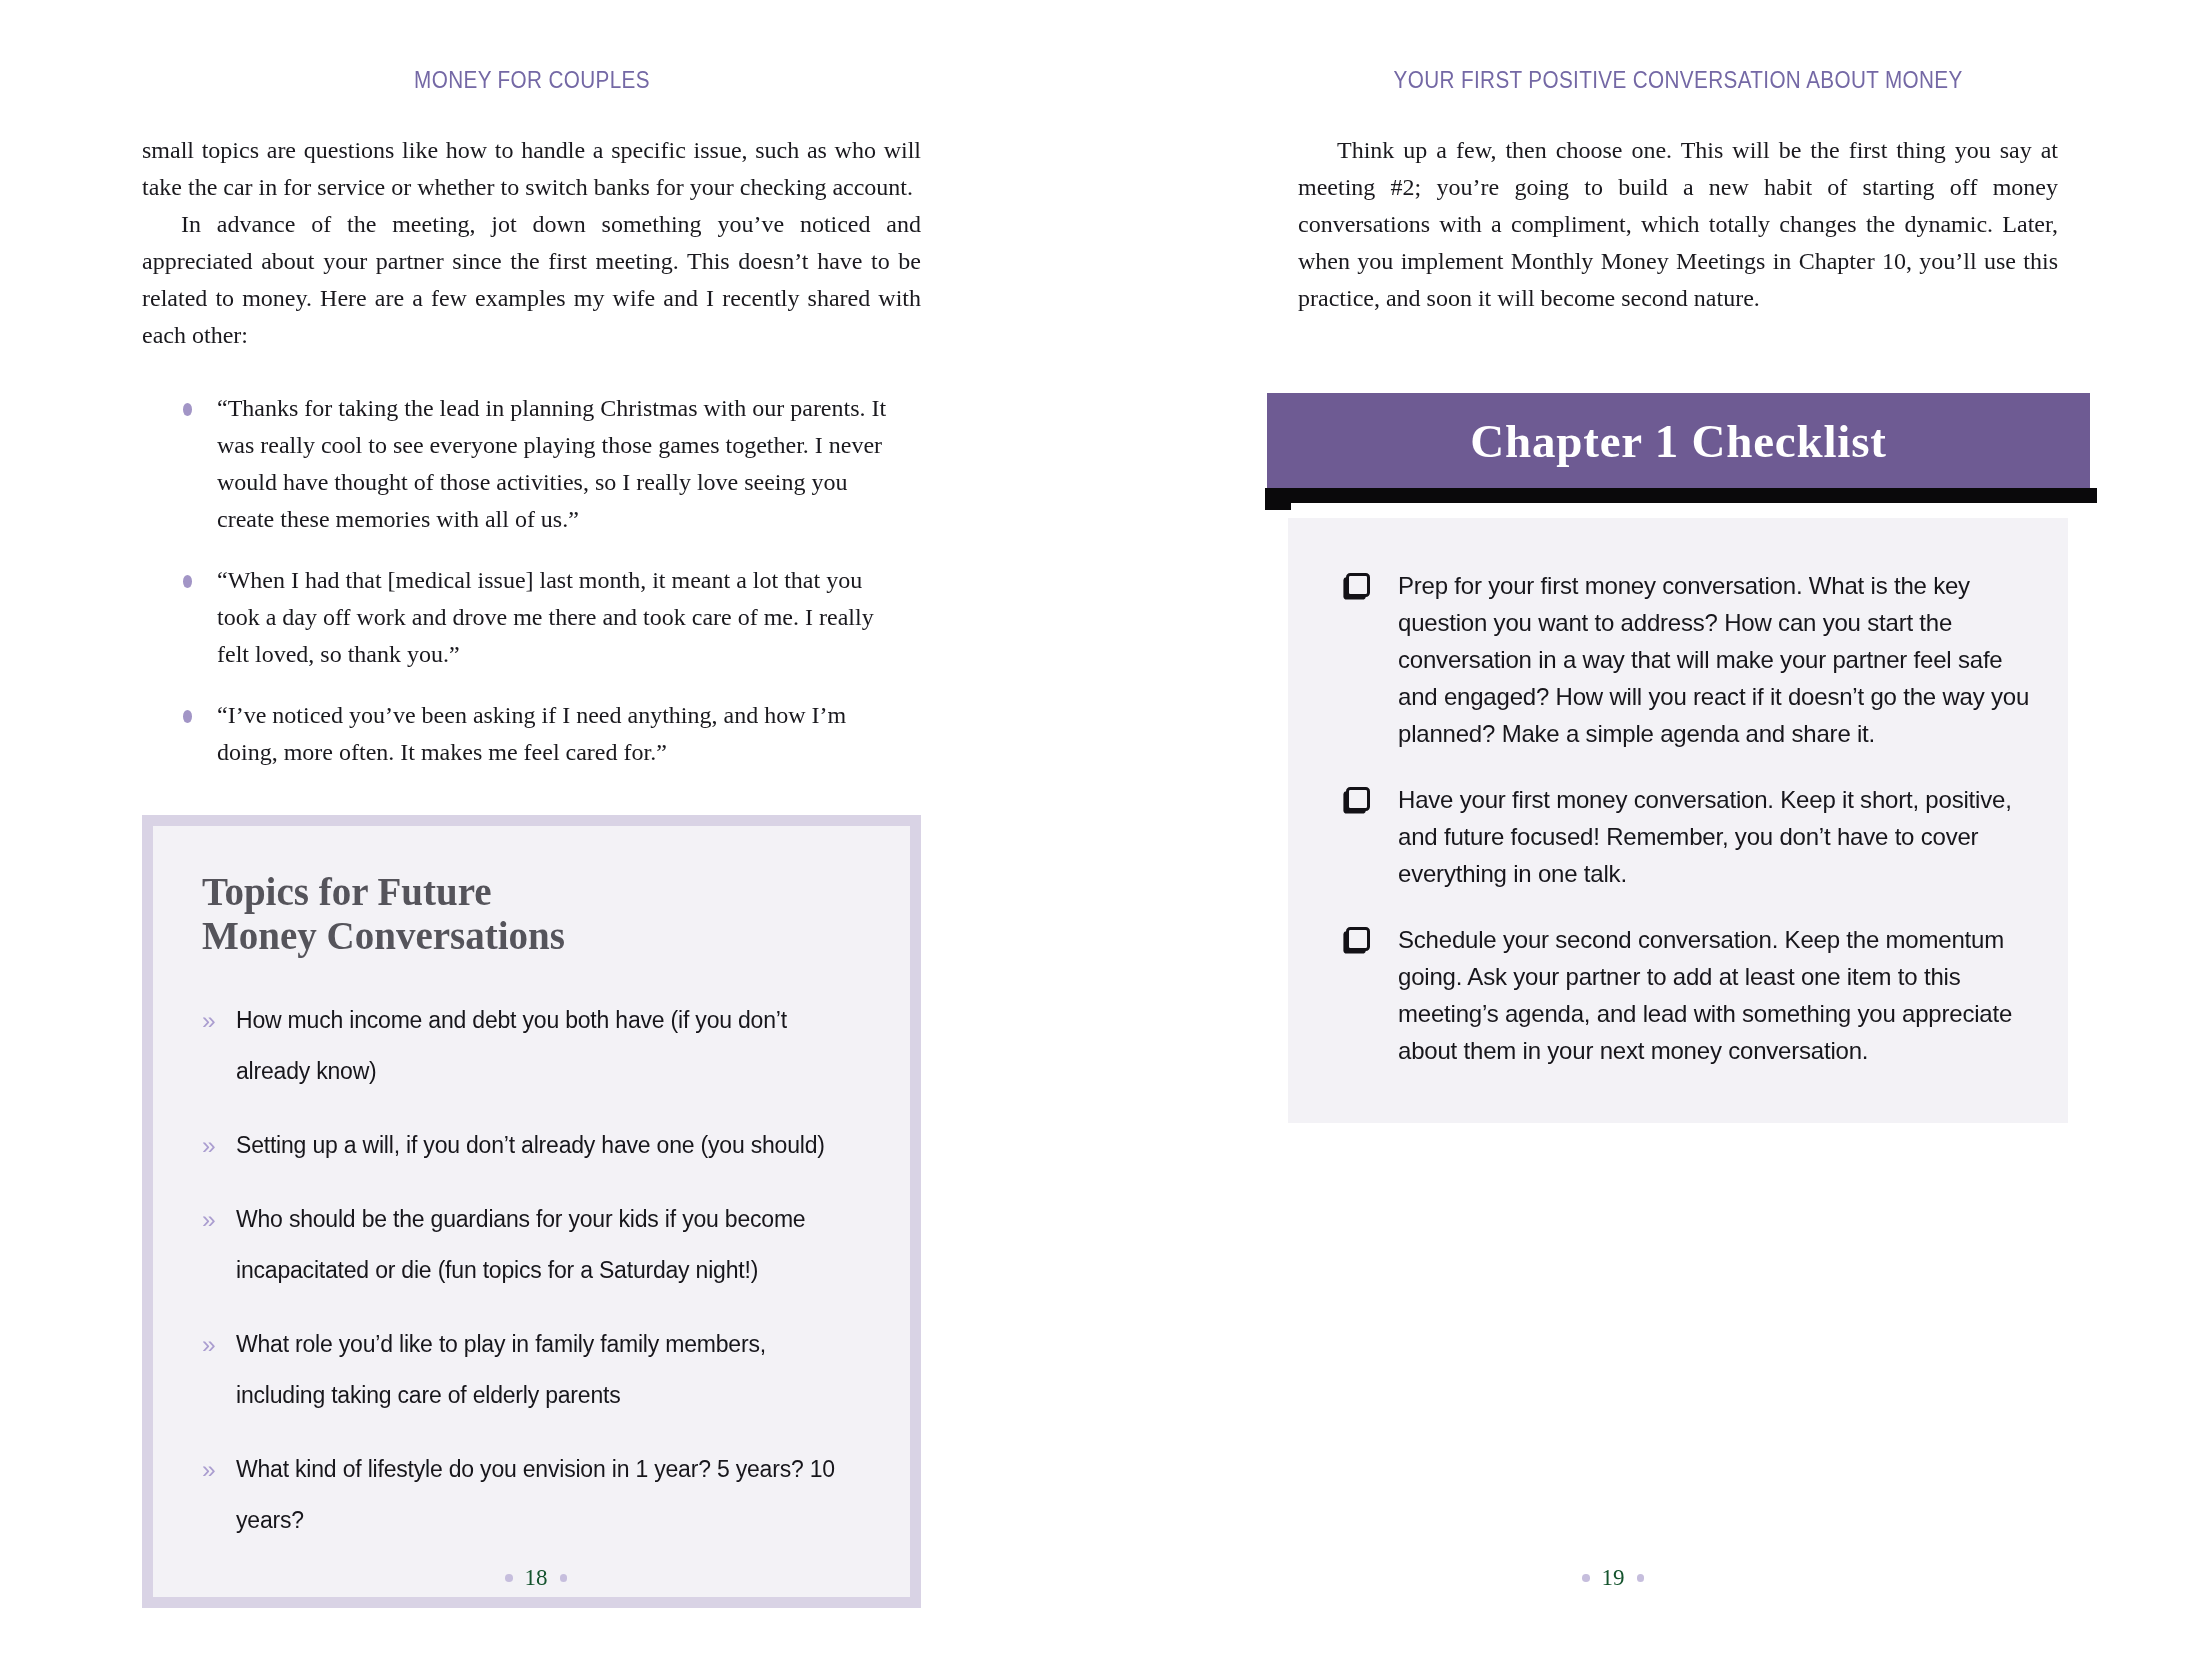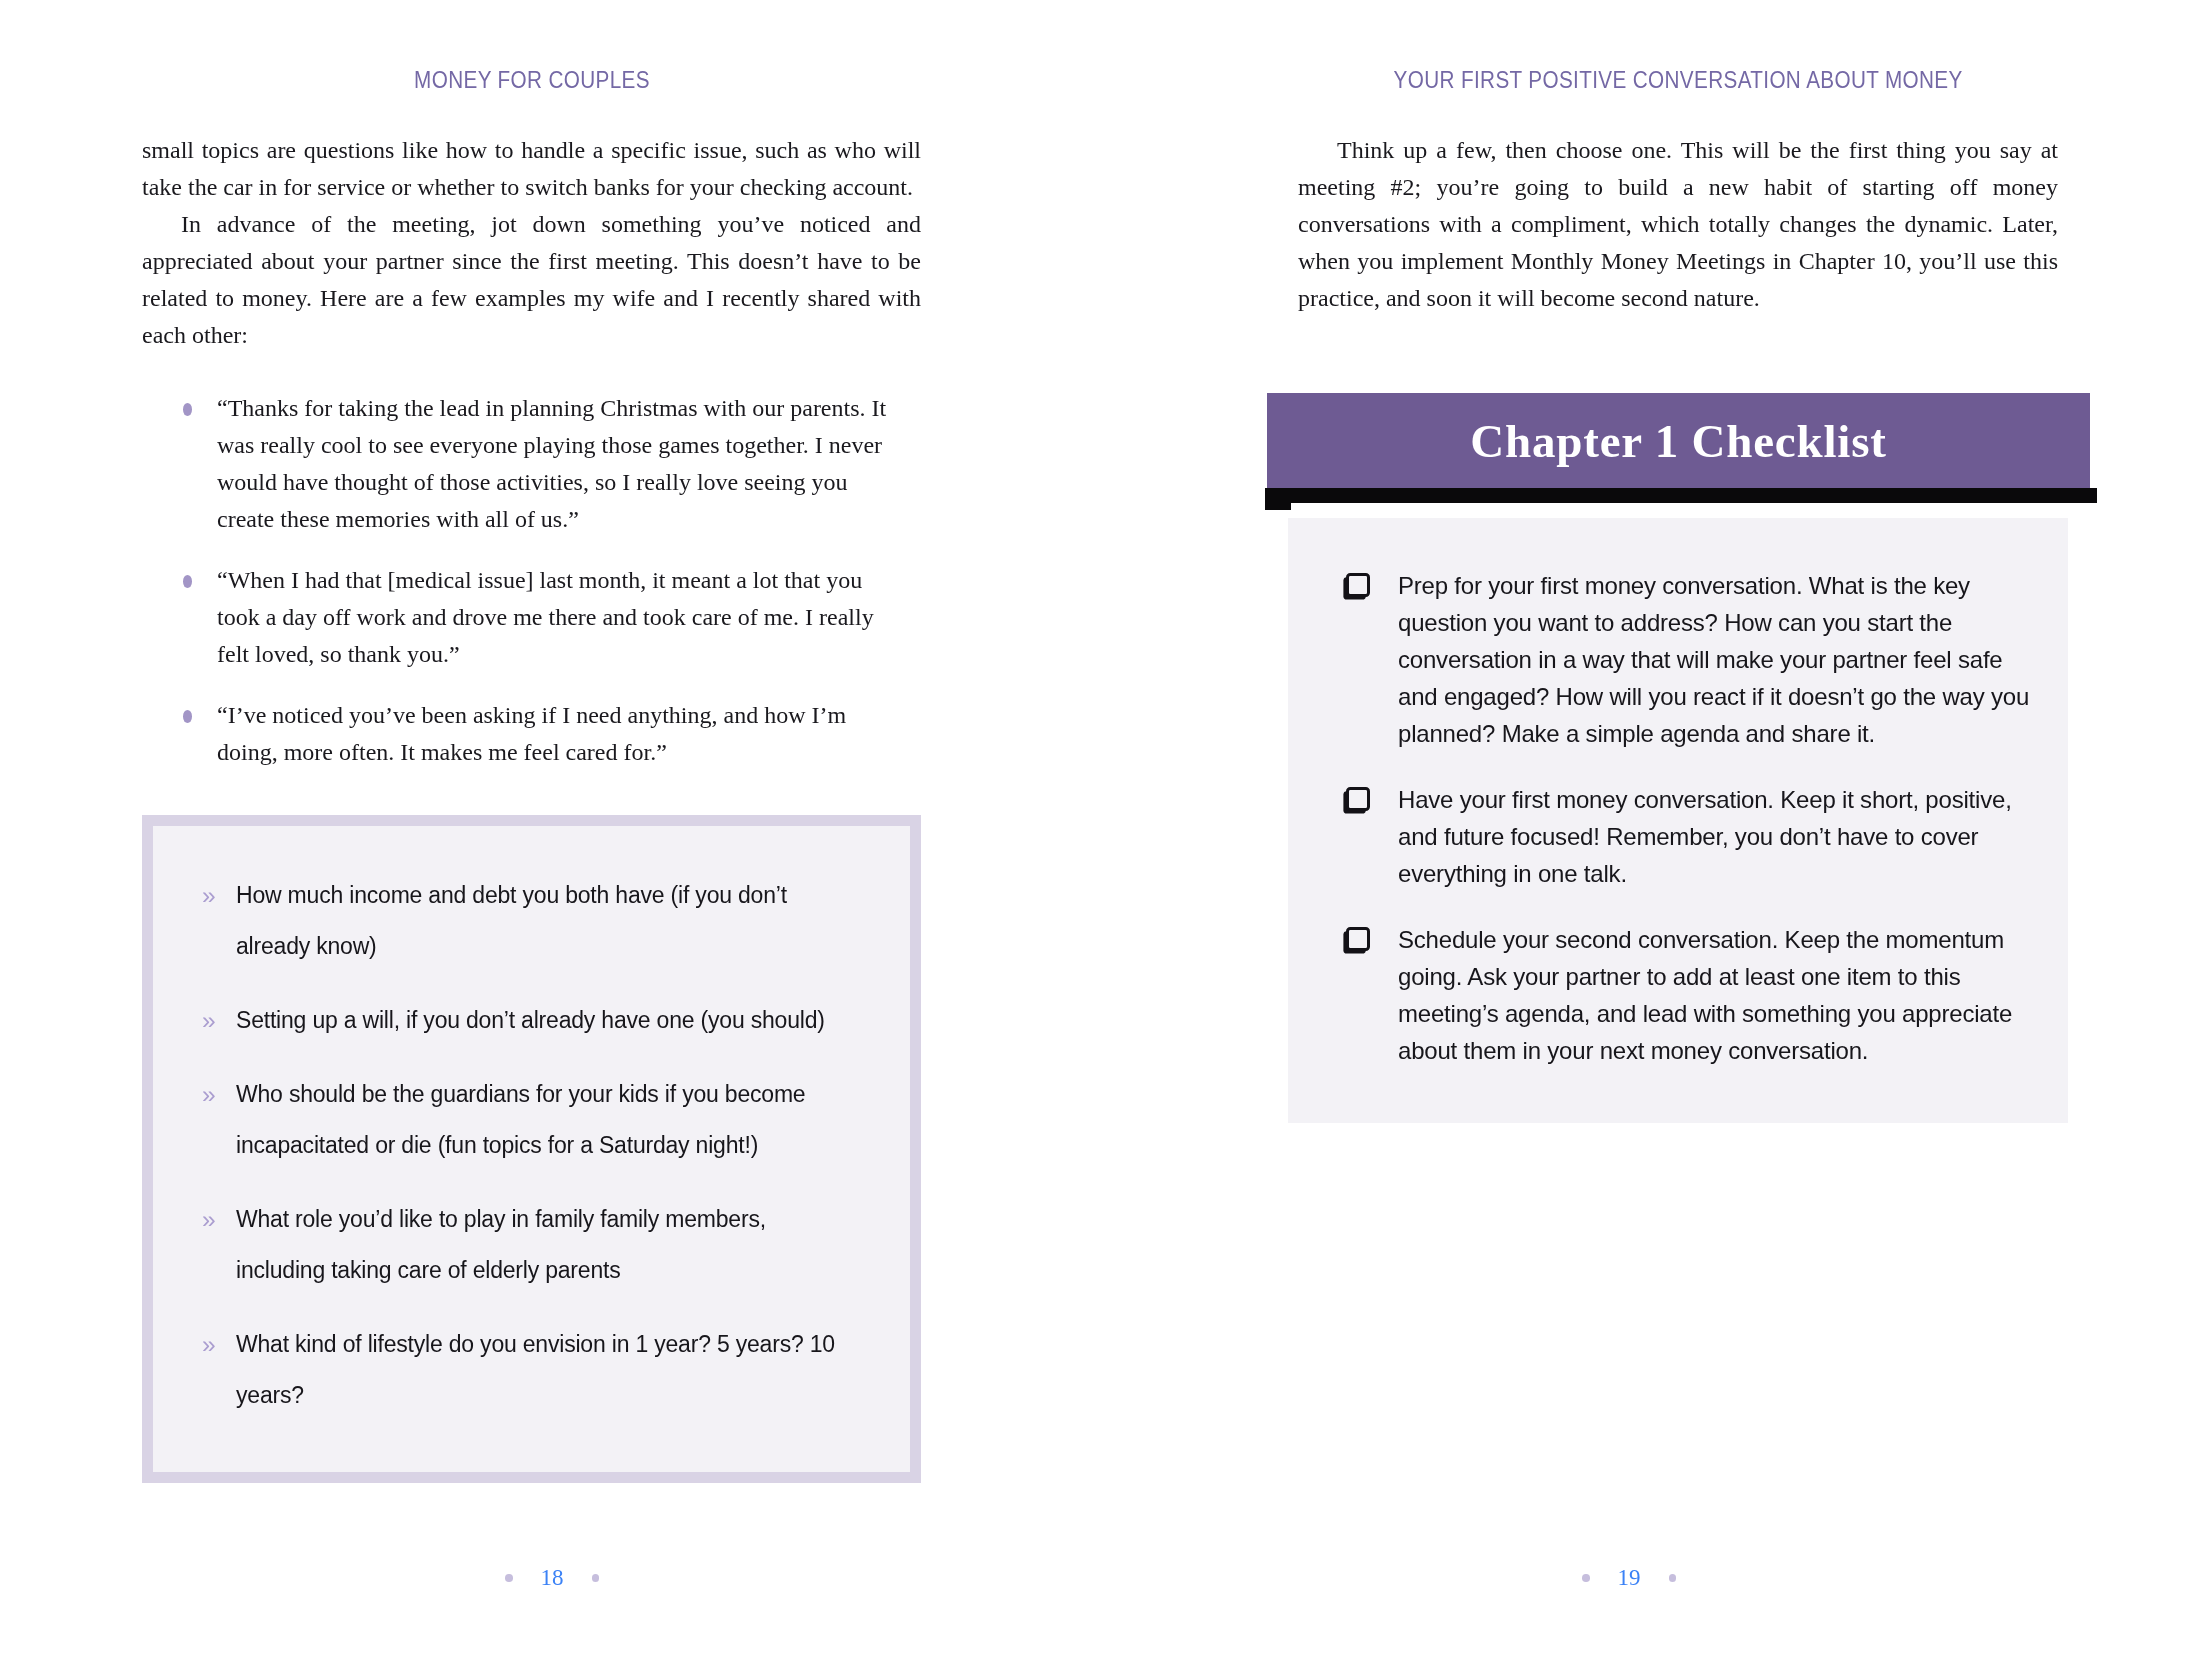--- a/index.html
+++ b/index.html
@@ -131,22 +131,22 @@
   ul.checklist li .check-text {
     font-family:"Liberation Sans", sans-serif;
     font-size:24px; line-height:37px; letter-spacing:-0.2px;
     color:#17161b;
     width:645px;
   }
 
   
   .folio {
     position:absolute; top:1565px;
-    display:flex; align-items:center; gap:28px;
-    font-size:23px; color:#3b82f6;
+    display:flex; align-items:center; gap:12px;
+    font-size:23px; color:#14532d;
   }
   .folio .dot {
     width:7.6px; height:7.6px; border-radius:50%;
     background:#c6bedd; display:inline-block;
   }
   .folio-left  { left:505px; }
   .folio-right { left:1582px; }
 </style>
 </head>
 <body>
@@ -162,20 +162,24 @@
     <p class="indent">In advance of the meeting, jot down something you’ve noticed and appreciated about your partner since the first meeting. This doesn’t have to be related to money. Here are a few examples my wife and I recently shared with each other:</p>
   </div>
 
   <ul class="quotes">
     <li>“Thanks for taking the lead in planning Christmas with our parents. It was really cool to see everyone playing those games together. I never would have thought of those activities, so I really love seeing you create these memories with all of us.”</li>
     <li>“When I had that [medical issue] last month, it meant a lot that you took a day off work and drove me there and took care of me. I really felt loved, so thank you.”</li>
     <li>“I’ve noticed you’ve been asking if I need anything, and how I’m doing, more often. It makes me feel cared for.”</li>
   </ul>
 
   <div class="topics-box">
+    <h2 class="topics-title">
+      <span>Topics for Future</span><br>
+      <span>Money Conversations</span>
+    </h2>
     <ul class="topics">
       <li>How much income and debt you both have (if you don’t already know)</li>
       <li>Setting up a will, if you don’t already have one (you should)</li>
       <li>Who should be the guardians for your kids if you become incapacitated or die (fun topics for a Saturday night!)</li>
       <li>What role you’d like to play in family family members, including taking care of elderly parents</li>
       <li>What kind of lifestyle do you envision in 1 year? 5 years? 10 years?</li>
     </ul>
   </div>
 
 </div>

